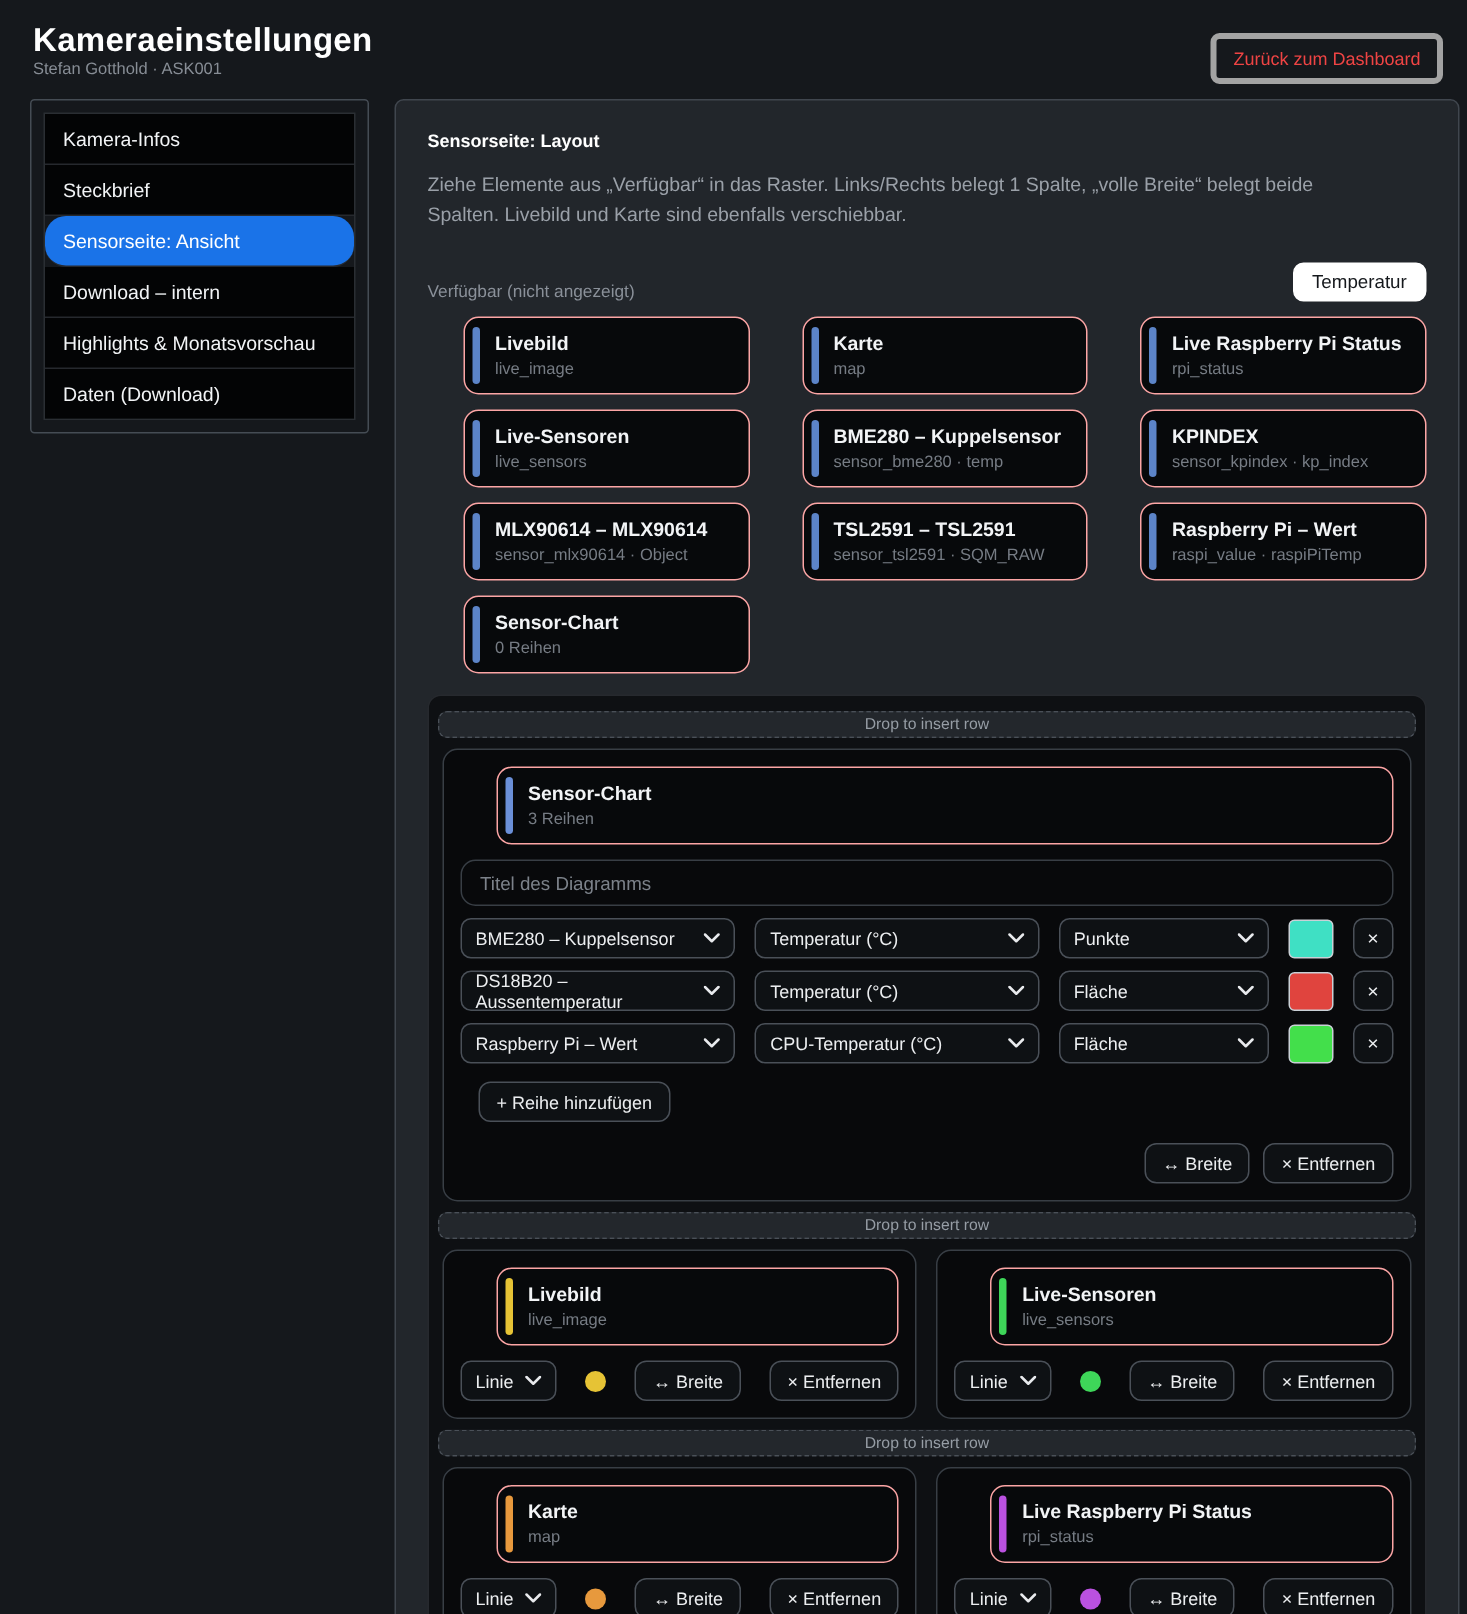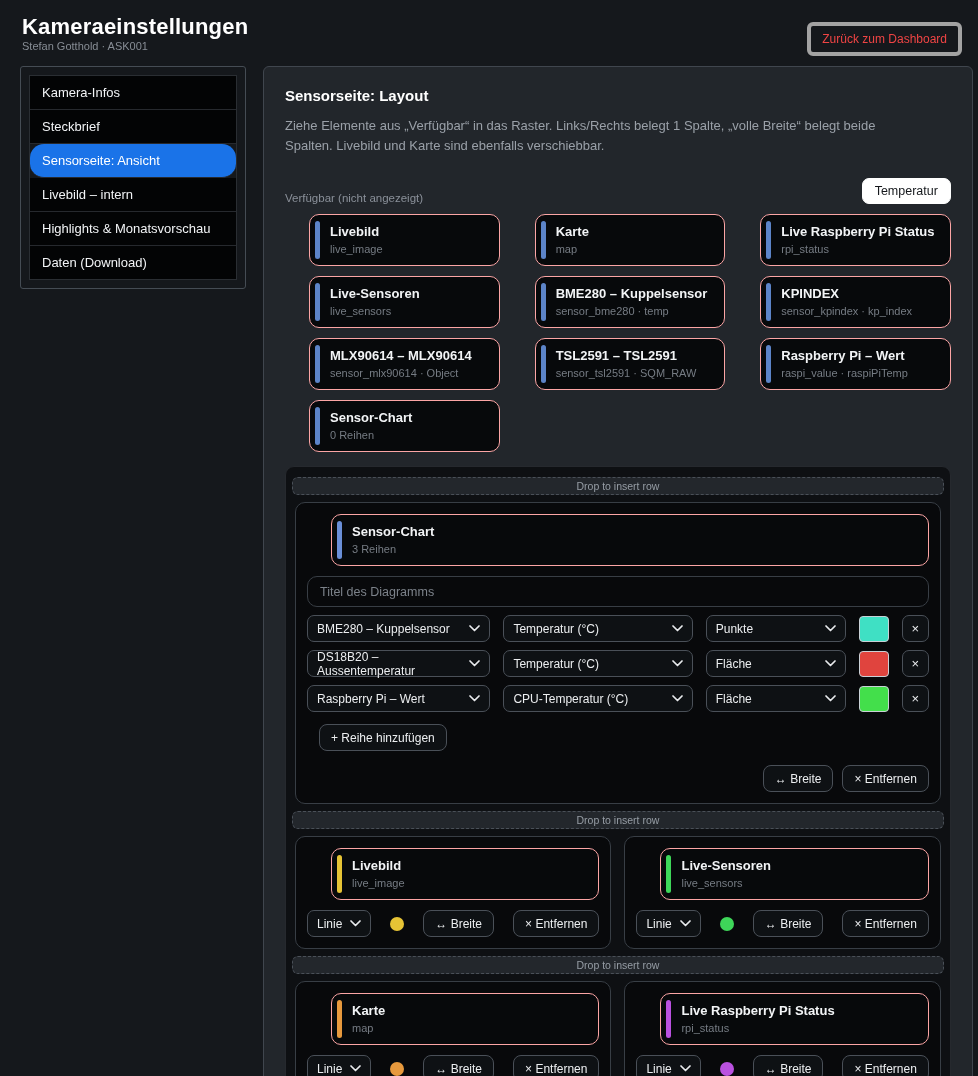--- a/index.html
+++ b/index.html
@@ -30,21 +30,21 @@
     background:#030405; color:#f2f4f6; font-size:13px; padding:9px 12px;
     border-bottom:1px solid #26292e; cursor:pointer;
   }
   .nav-item:last-child { border-bottom:none; }
   .nav-item.active { background:#1a73e8; color:#ffffff;border-radius:14px; }
   
   .main-panel {
     flex:1; background:#22262b; border:1px solid #40464e; border-radius:6px;
     padding:20px 21px; min-height:1100px;
   }
-  .section-title { font-size:15px; font-weight:bold; color:#ffffff; }
+  .section-title { font-size:12px; font-weight:bold; color:#ffffff; }
   .section-desc { font-size:13px; color:#9aa0a8; margin-top:12px; line-height:1.55; max-width:640px; }
   .avail-bar { display:flex; justify-content:space-between; align-items:flex-end; margin-top:22px; }
   .avail-label { font-size:11.5px; color:#8a9099; }
   .save-btn {
     background:#ffffff; color:#15181c; border:1px solid #ffffff; border-radius:7px;
     font-size:12.5px; padding:5px 12px; cursor:pointer; font-family:inherit;
   }
   
   .avail-grid { display:grid; grid-template-columns:repeat(3,1fr); gap:10px 11px; margin-top:10px; }
   .card {
@@ -111,21 +111,21 @@
   </div>
   <button class="back-btn">Zurück zum Dashboard</button>
 </div>
 
 <div class="layout">
   <nav class="sidebar">
     <ul class="nav-list" id="nav-list">
         <li class="nav-item">Kamera-Infos</li>
         <li class="nav-item">Steckbrief</li>
         <li class="nav-item active">Sensorseite: Ansicht</li>
-        <li class="nav-item">Livebild – intern</li>
+        <li class="nav-item">Download – intern</li>
         <li class="nav-item">Highlights &amp; Monatsvorschau</li>
         <li class="nav-item">Daten (Download)</li>
       </ul>
   </nav>
 
   <section class="main-panel">
     <h2 class="section-title">Sensorseite: Layout</h2>
     <p class="section-desc">Ziehe Elemente aus „Verfügbar“ in das Raster. Links/Rechts belegt 1 Spalte, „volle Breite“ belegt beide Spalten. Livebild und Karte sind ebenfalls verschiebbar.</p>
 
     <div class="avail-bar">

